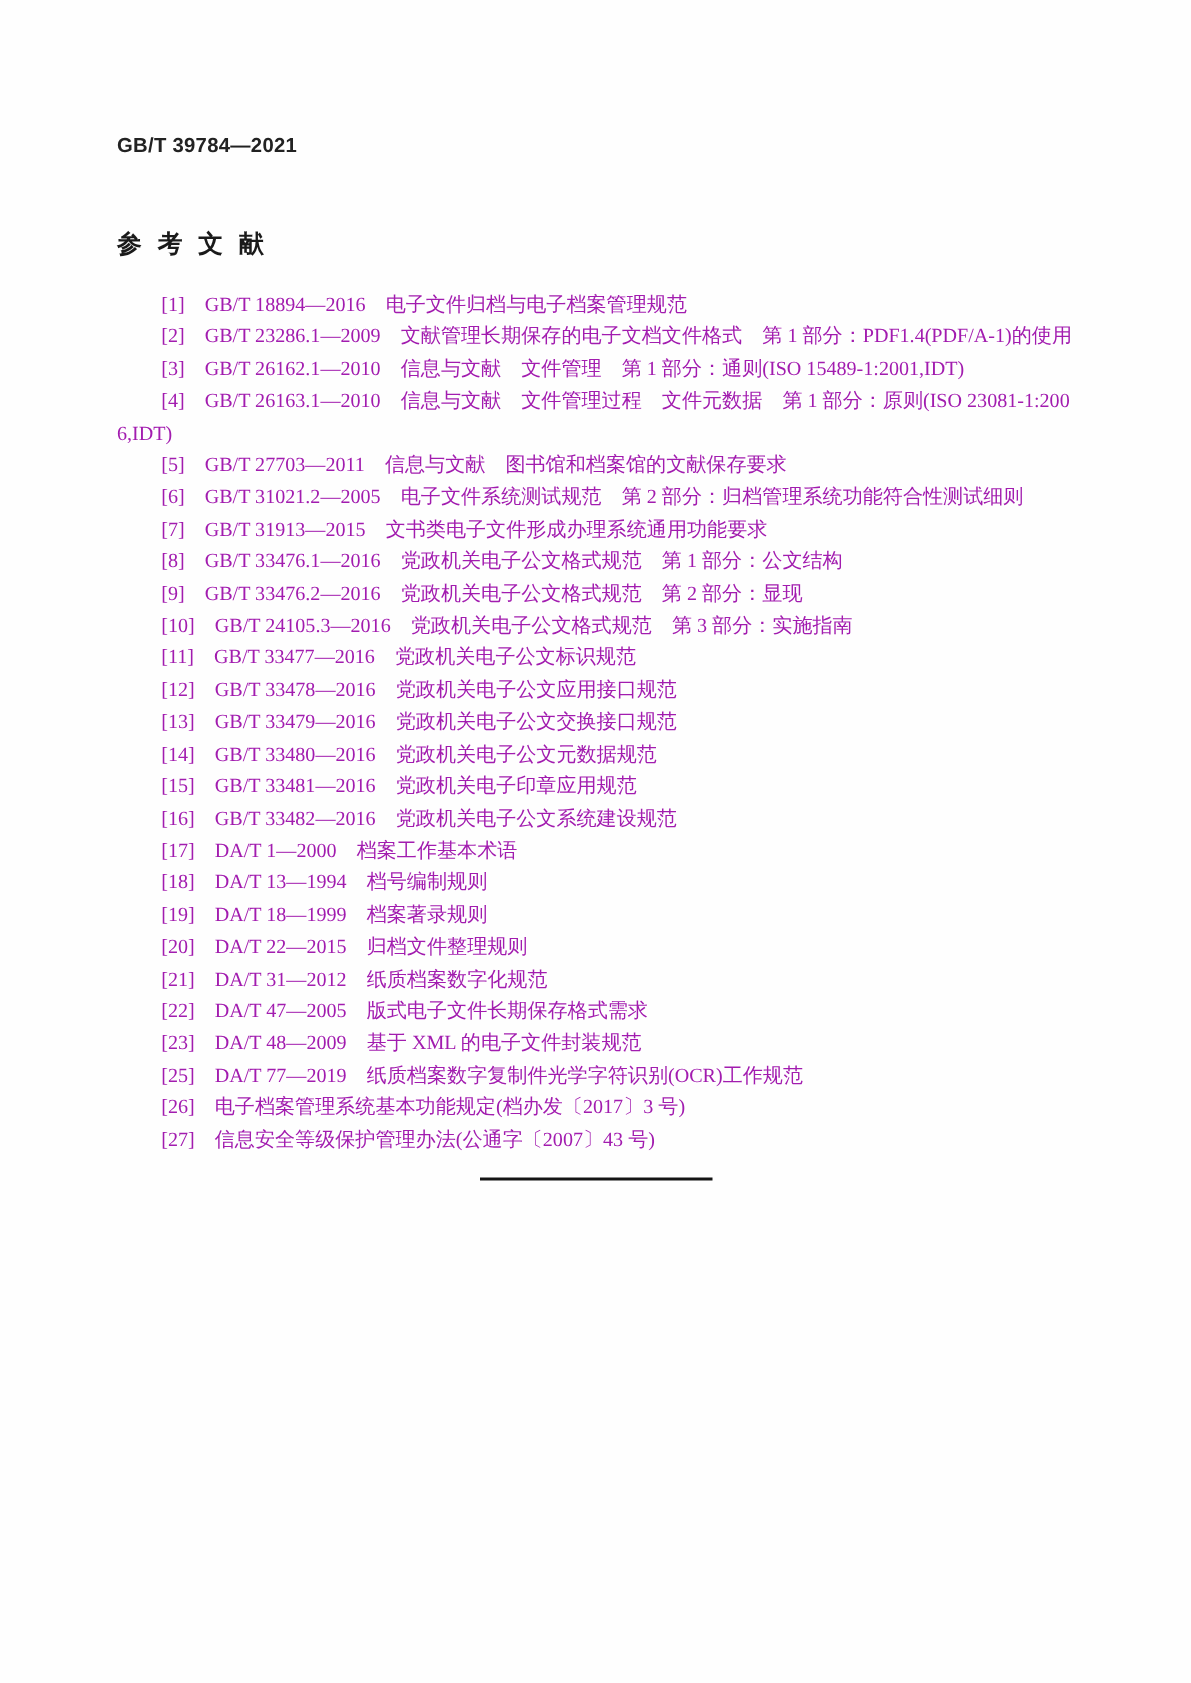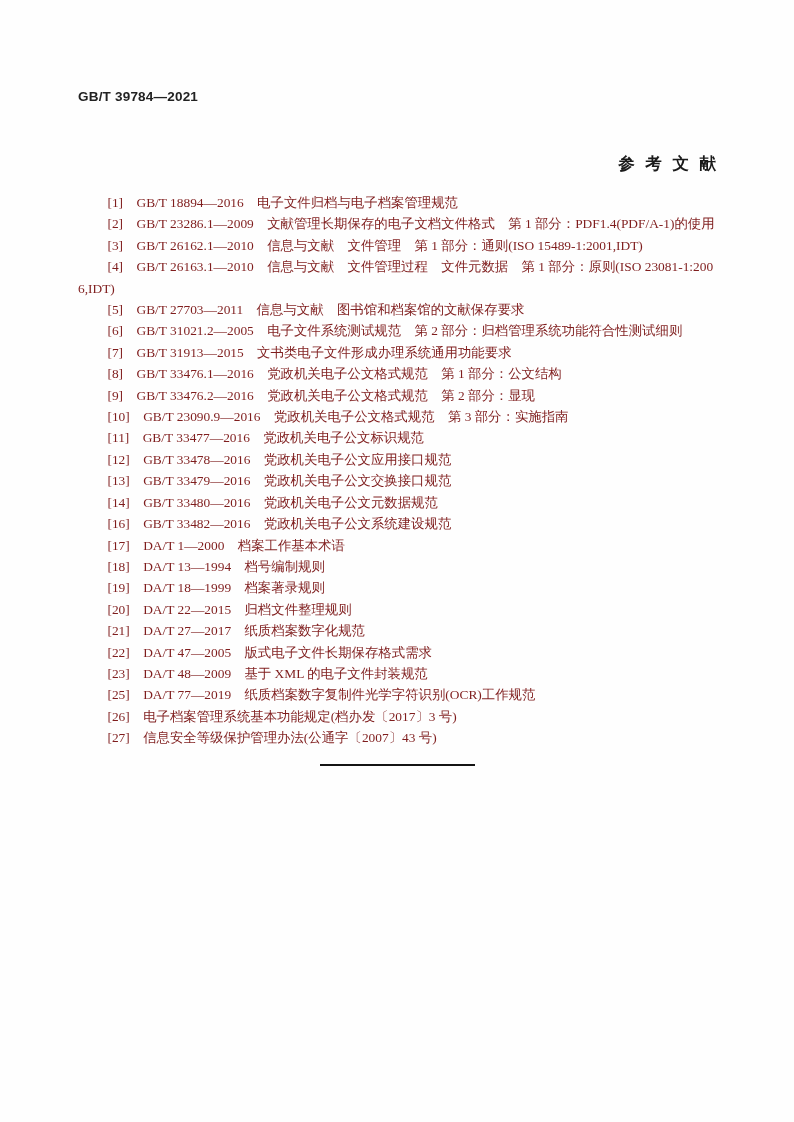--- a/index.html
+++ b/index.html
@@ -23,37 +23,37 @@
   .doc-header {
     font-family: "Liberation Sans", "DejaVu Sans", sans-serif;
     font-size: 13.5px;
     font-weight: 700;
     letter-spacing: 0.2px;
     color: #222;
     line-height: 18px;
   }
   h1.page-title {
     margin-top: 46px;
-    text-align: right;
+    text-align: left;
     font-family: "Liberation Sans", "DejaVu Sans", sans-serif;
     font-size: 16.5px;
     font-weight: 700;
     color: #1a1a1a;
     word-spacing: 6px;
     line-height: 22px;
   }
   .ref-list {
     margin-top: 18px;
   }
   .ref-list p.ref-item {
     font-size: 13.4px;
     line-height: 21.4px;
     text-indent: 2.2em;
     word-break: break-all;
-    color: #7f1d1d;
+    color: #a21caf;
   }
   .end-rule {
     width: 155px;
     height: 2px;
     background: #141414;
     margin: 15px auto 0 auto;
   }
 </style>
 </head>
 <body>
@@ -70,31 +70,32 @@
     <main class="ref-list">
         <p class="ref-item">[1]　GB/T 18894—2016　电子文件归档与电子档案管理规范</p>
         <p class="ref-item">[2]　GB/T 23286.1—2009　文献管理长期保存的电子文档文件格式　第 1 部分：PDF1.4(PDF/A-1)的使用</p>
         <p class="ref-item">[3]　GB/T 26162.1—2010　信息与文献　文件管理　第 1 部分：通则(ISO 15489-1:2001,IDT)</p>
         <p class="ref-item">[4]　GB/T 26163.1—2010　信息与文献　文件管理过程　文件元数据　第 1 部分：原则(ISO 23081-1:2006,IDT)</p>
         <p class="ref-item">[5]　GB/T 27703—2011　信息与文献　图书馆和档案馆的文献保存要求</p>
         <p class="ref-item">[6]　GB/T 31021.2—2005　电子文件系统测试规范　第 2 部分：归档管理系统功能符合性测试细则</p>
         <p class="ref-item">[7]　GB/T 31913—2015　文书类电子文件形成办理系统通用功能要求</p>
         <p class="ref-item">[8]　GB/T 33476.1—2016　党政机关电子公文格式规范　第 1 部分：公文结构</p>
         <p class="ref-item">[9]　GB/T 33476.2—2016　党政机关电子公文格式规范　第 2 部分：显现</p>
-        <p class="ref-item">[10]　GB/T 23090.9—2016　党政机关电子公文格式规范　第 3 部分：实施指南</p>
+        <p class="ref-item">[10]　GB/T 24105.3—2016　党政机关电子公文格式规范　第 3 部分：实施指南</p>
         <p class="ref-item">[11]　GB/T 33477—2016　党政机关电子公文标识规范</p>
         <p class="ref-item">[12]　GB/T 33478—2016　党政机关电子公文应用接口规范</p>
         <p class="ref-item">[13]　GB/T 33479—2016　党政机关电子公文交换接口规范</p>
         <p class="ref-item">[14]　GB/T 33480—2016　党政机关电子公文元数据规范</p>
+        <p class="ref-item">[15]　GB/T 33481—2016　党政机关电子印章应用规范</p>
         <p class="ref-item">[16]　GB/T 33482—2016　党政机关电子公文系统建设规范</p>
         <p class="ref-item">[17]　DA/T 1—2000　档案工作基本术语</p>
         <p class="ref-item">[18]　DA/T 13—1994　档号编制规则</p>
         <p class="ref-item">[19]　DA/T 18—1999　档案著录规则</p>
         <p class="ref-item">[20]　DA/T 22—2015　归档文件整理规则</p>
-        <p class="ref-item">[21]　DA/T 27—2017　纸质档案数字化规范</p>
+        <p class="ref-item">[21]　DA/T 31—2012　纸质档案数字化规范</p>
         <p class="ref-item">[22]　DA/T 47—2005　版式电子文件长期保存格式需求</p>
         <p class="ref-item">[23]　DA/T 48—2009　基于 XML 的电子文件封装规范</p>
         <p class="ref-item">[25]　DA/T 77—2019　纸质档案数字复制件光学字符识别(OCR)工作规范</p>
         <p class="ref-item">[26]　电子档案管理系统基本功能规定(档办发〔2017〕3 号)</p>
         <p class="ref-item">[27]　信息安全等级保护管理办法(公通字〔2007〕43 号)</p>
       </main>
 
     <div class="end-rule"></div>
 
   </div>

